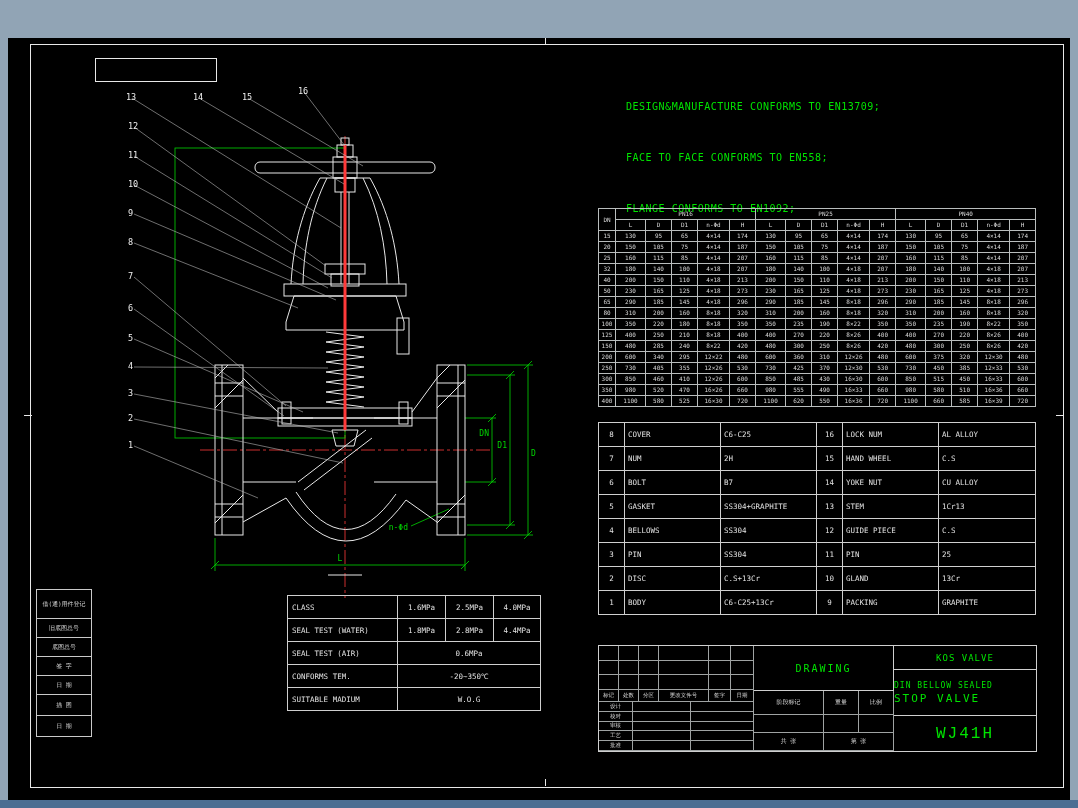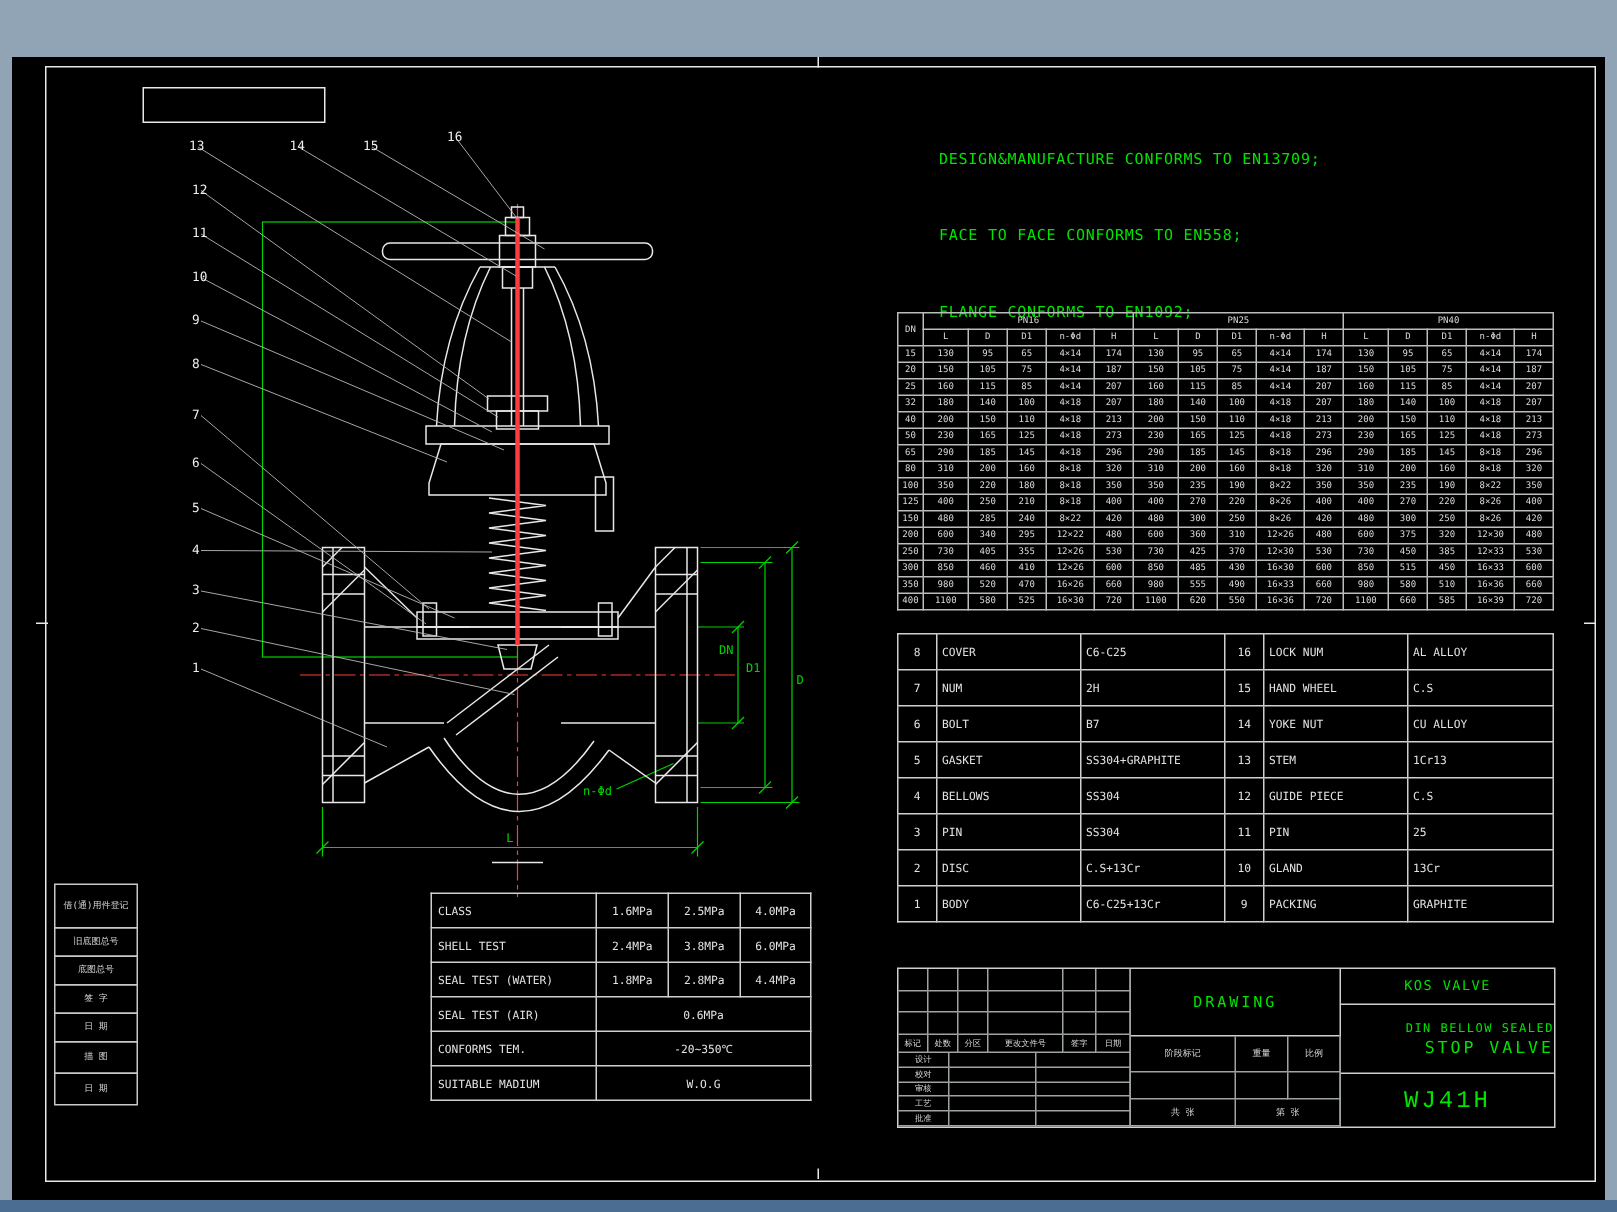--- a/index.html
+++ b/index.html
@@ -29,21 +29,21 @@
   .tb-sign{flex:1;display:grid;grid-template-columns:34px 58px 63px;grid-auto-rows:1fr;}
   .tbc{border-right:1px solid #9fa3a3;border-bottom:1px solid #9fa3a3;font-size:5.5px;display:flex;align-items:center;justify-content:center;overflow:hidden;white-space:nowrap;color:#d8d8d8;}
   .tb-mid{width:140px;border-right:1px solid #cfcfcf;display:flex;flex-direction:column;box-sizing:border-box;}
   .tb-drawing{height:44px;border-bottom:1px solid #cfcfcf;display:flex;align-items:center;justify-content:center;color:#00e400;font-size:10px;letter-spacing:2px;}
   .tb-stage{height:24px;display:grid;grid-template-columns:70px 35px 35px;}
   .tb-stagevals{height:18px;display:grid;grid-template-columns:70px 35px 35px;}
   .tb-sheets{flex:1;display:grid;grid-template-columns:70px 70px;}
   .tb-stage .tbc,.tb-sheets .tbc{font-size:6px;}
   .tb-right{flex:1;display:flex;flex-direction:column;}
   .tb-company{height:23px;border-bottom:1px solid #cfcfcf;display:flex;align-items:center;justify-content:center;color:#00e400;font-size:9px;letter-spacing:1px;}
-  .tb-product{height:45px;border-bottom:1px solid #cfcfcf;display:flex;flex-direction:column;align-items:flex-end;justify-content:center;color:#00e400;}
+  .tb-product{height:45px;border-bottom:1px solid #cfcfcf;display:flex;flex-direction:column;align-items:flex-start;justify-content:center;color:#00e400;}
   .tb-product .l1{font-size:8px;letter-spacing:1px;}
   .tb-product .l2{font-size:11px;letter-spacing:2px;margin-top:2px;}
   .tb-model{flex:1;display:flex;align-items:center;justify-content:center;color:#00e400;font-size:16px;letter-spacing:2px;font-family:Liberation Mono, monospace;}
 
   .margin-blocks{position:absolute;left:28px;top:552px;width:56px;}
   .mblock{box-sizing:border-box;border:1px solid #c9c9c9;margin-top:-1px;color:#d8d8d8;font-size:6px;line-height:1.4;display:flex;align-items:center;justify-content:center;text-align:center;overflow:hidden;}
 
   .valve-svg{position:absolute;left:100px;top:40px;}
   svg text{font-family:"DejaVu Sans Mono",monospace;}
 </style>
@@ -483,26 +483,20 @@
           <col style="width:48px">
           <col style="width:48px">
           <col style="width:47px">
         </colgroup>
         <tbody>
           <tr>
             <td>CLASS</td>
             <td class="ctr">1.6MPa</td>
             <td class="ctr">2.5MPa</td>
             <td class="ctr">4.0MPa</td>
-          </tr>
-          <tr>
-            <td>SHELL TEST</td>
-            <td class="ctr">2.4MPa</td>
-            <td class="ctr">3.8MPa</td>
-            <td class="ctr">6.0MPa</td>
           </tr>
           <tr>
             <td>SEAL TEST (WATER)</td>
             <td class="ctr">1.8MPa</td>
             <td class="ctr">2.8MPa</td>
             <td class="ctr">4.4MPa</td>
           </tr>
           <tr>
             <td>SEAL TEST (AIR)</td>
             <td colspan="3" class="ctr">0.6MPa</td>

